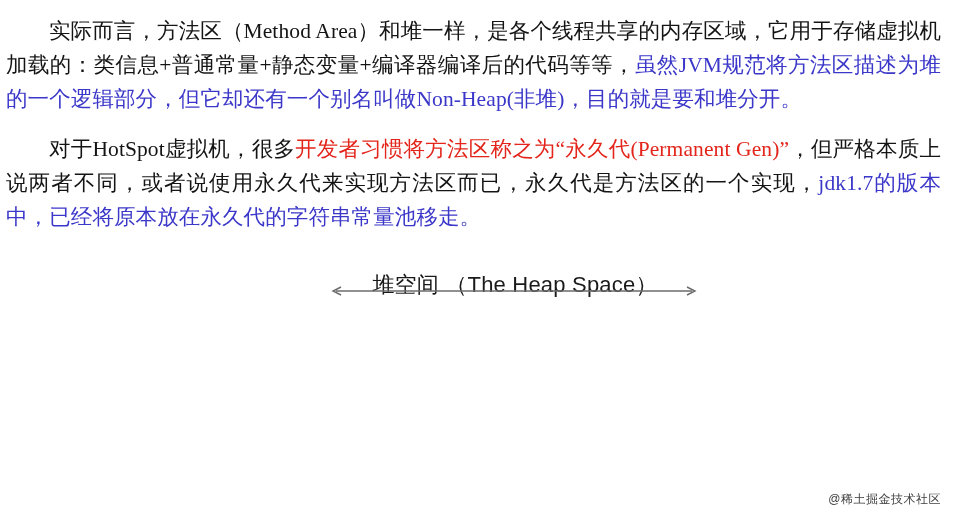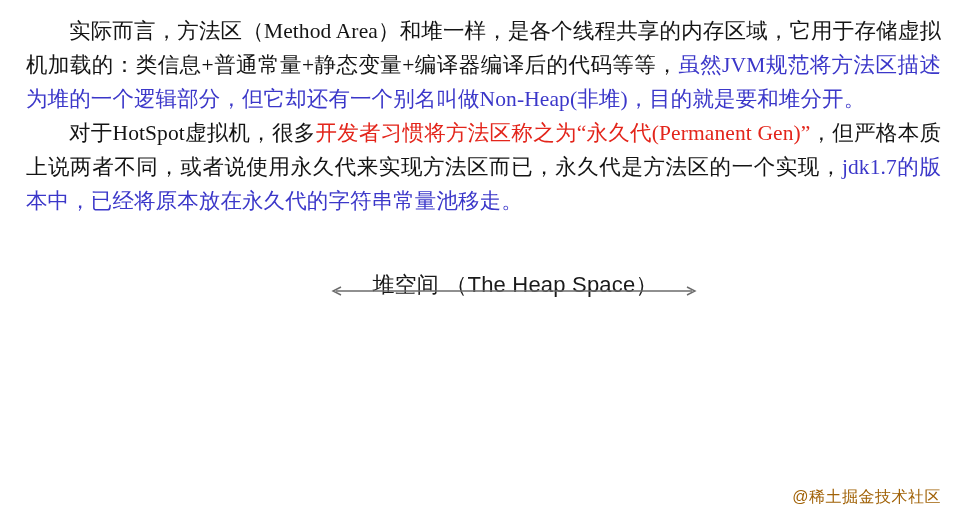--- a/index.html
+++ b/index.html
@@ -11,34 +11,34 @@
     width: 959px;
     height: 524px;
     overflow: hidden;
     font-family: "Liberation Serif", "DejaVu Serif", serif;
     position: relative;
     -webkit-font-smoothing: antialiased;
   }
 
   
   .article {
-    padding: 14px 18px 0 26px;
+    padding: 14px 18px 0 6px;
     box-sizing: border-box;
   }
   .para {
     font-size: 21.5px;
     line-height: 34px;
     color: #141414;
     text-align: justify;
     text-justify: inter-ideograph;
     letter-spacing: 0.1px;
     margin: 0;
     text-indent: 2em;
   }
-  .para + .para { margin-top: 0px; }
+  .para + .para { margin-top: 16px; }
 
   .blue  { color: #3b37c9; }
   .red   { color: #e3251b; }
 
   
   .diagram {
     position: absolute;
     left: 0;
     top: 262px;
     width: 959px;
@@ -65,22 +65,22 @@
     top: 24px;
     width: 368px;
     height: 10px;
   }
 
   
   .watermark {
     position: absolute;
     right: 18px;
     bottom: 16px;
-    color: #a16207;
-    font-size: 16px;
+    color: #404040;
+    font-size: 12px;
     font-family: "Liberation Sans", sans-serif;
     letter-spacing: .5px;
     white-space: nowrap;
     margin-left: 17px;
   }
 </style>
 </head>
 <body>
 
 <div class="article">

